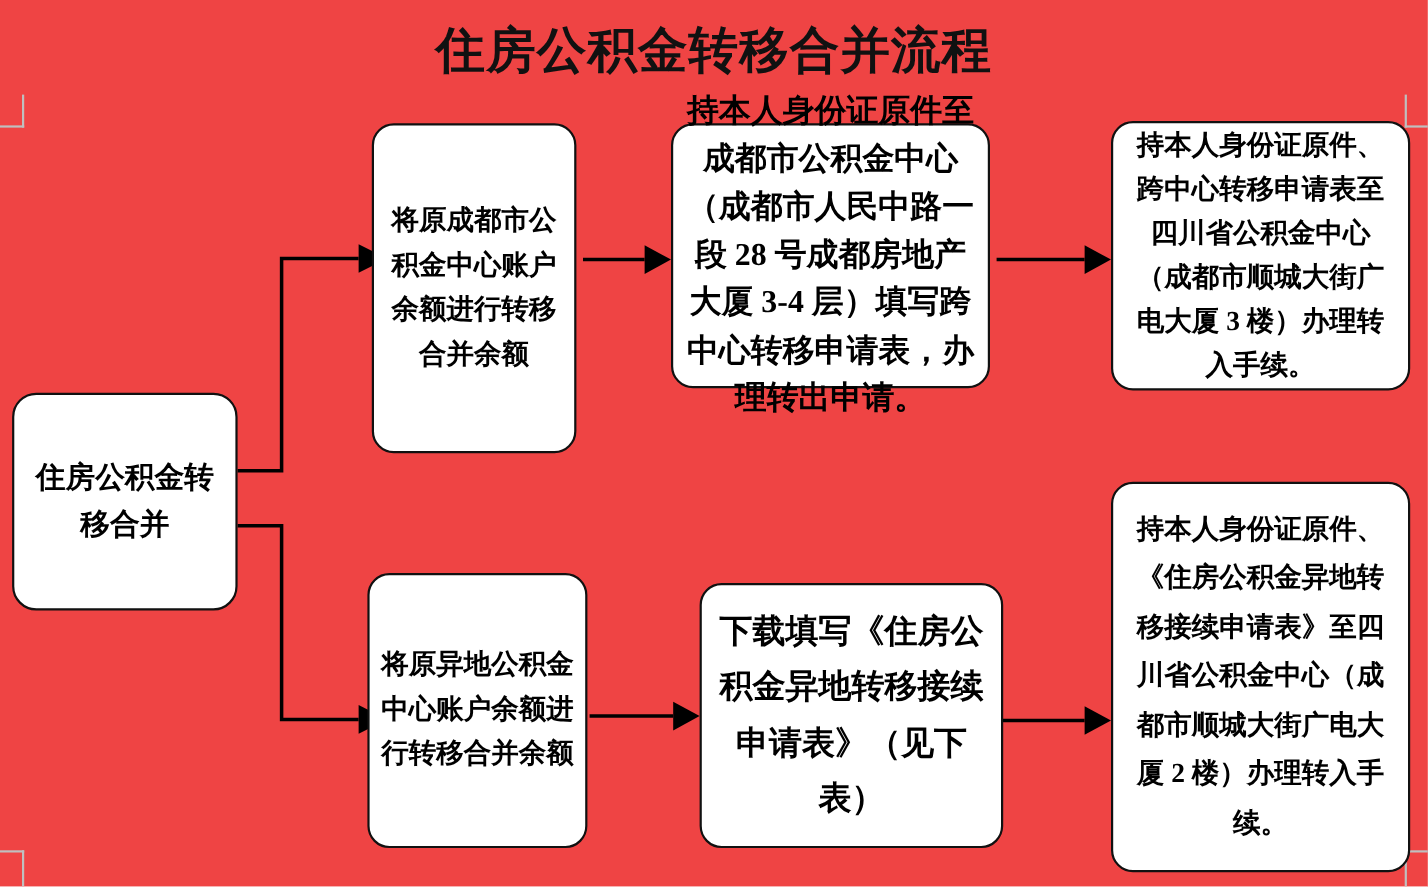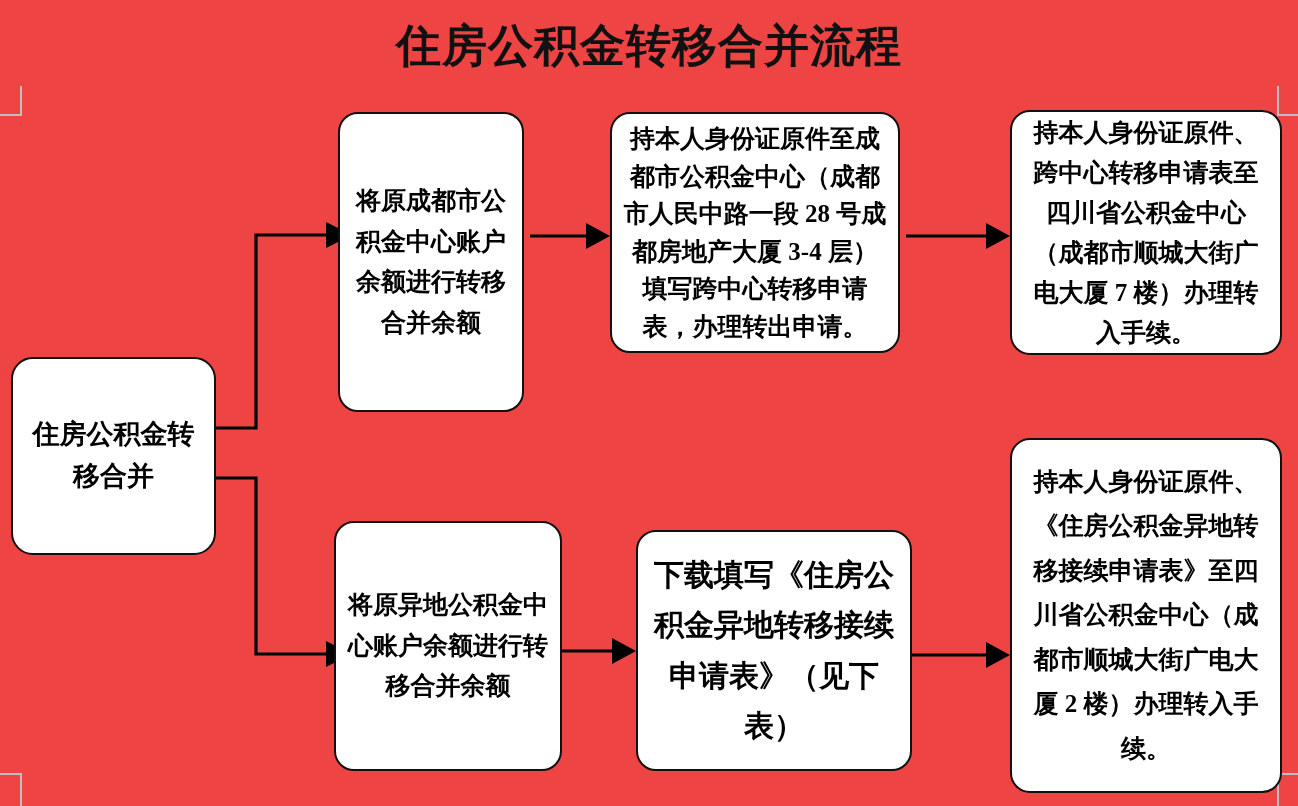--- a/index.html
+++ b/index.html
@@ -72,24 +72,24 @@
     width: 100%;
     padding: 0 10px;
     box-sizing: border-box;
   }
 
   #node-start   { left: 11px;   top: 357px; width: 205px; height: 198px;
                   font-size: 27px; line-height: 1.55; border-radius: 22px; }
   #node-a1      { left: 338px;  top: 112px; width: 186px; height: 300px;
                   font-size: 25px; line-height: 1.62; }
   #node-a2      { left: 610px;  top: 112px; width: 290px; height: 241px;
-                  font-size: 25px; line-height: 1.50; }
+                  font-size: 29px; line-height: 1.50; }
   #node-a3      { left: 1010px; top: 110px; width: 272px; height: 245px;
                   font-size: 25px; line-height: 1.60; }
-  #node-b1      { left: 334px;  top: 521px; width: 228px; height: 250px;
+  #node-b1      { left: 334px;  top: 521px; width: 200px; height: 250px;
                   font-size: 25px; line-height: 1.62; }
   #node-b2      { left: 636px;  top: 530px; width: 276px; height: 241px;
                   font-size: 30px; line-height: 1.68; text-align: center; }
   #node-b3      { left: 1010px; top: 438px; width: 272px; height: 355px;
                   font-size: 25px; line-height: 1.78; }
 
   
   .conn { position: absolute; }
   .conn svg { display: block; overflow: visible; }
   .conn path, .conn line { stroke: #000000; stroke-width: 3.2; fill: none; }
@@ -155,21 +155,21 @@
 
   <div class="node" id="node-a1">
     <span class="txt">将原成都市公积金中心账户余额进行转移合并余额</span>
   </div>
 
   <div class="node" id="node-a2">
     <span class="txt">持本人身份证原件至成都市公积金中心（成都市人民中路一段 28 号成都房地产大厦 3-4 层）填写跨中心转移申请表，办理转出申请。</span>
   </div>
 
   <div class="node" id="node-a3">
-    <span class="txt">持本人身份证原件、跨中心转移申请表至四川省公积金中心（成都市顺城大街广电大厦 7 楼）办理转入手续。</span>
+    <span class="txt">持本人身份证原件、跨中心转移申请表至四川省公积金中心（成都市顺城大街广电大厦 3 楼）办理转入手续。</span>
   </div>
 
   <div class="node" id="node-b1">
     <span class="txt">将原异地公积金中心账户余额进行转移合并余额</span>
   </div>
 
   <div class="node" id="node-b2">
     <span class="txt">下载填写《住房公积金异地转移接续申请表》（见下表）</span>
   </div>
 

